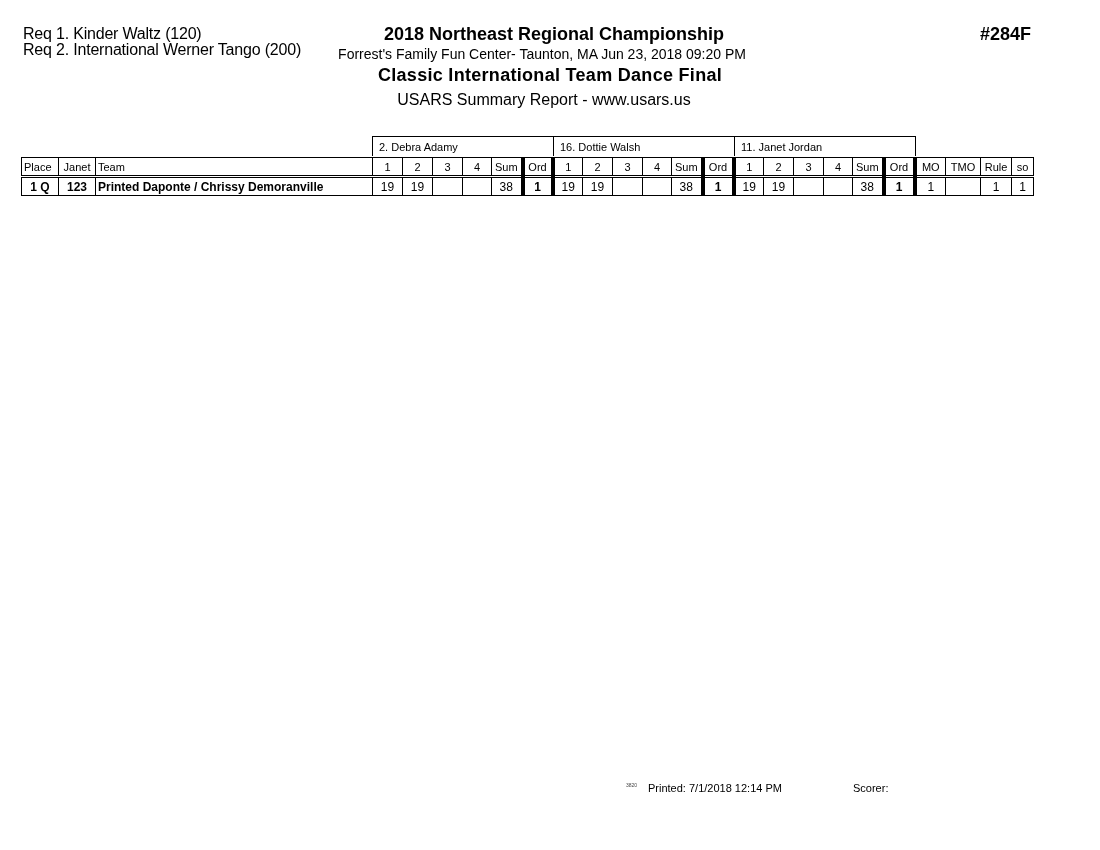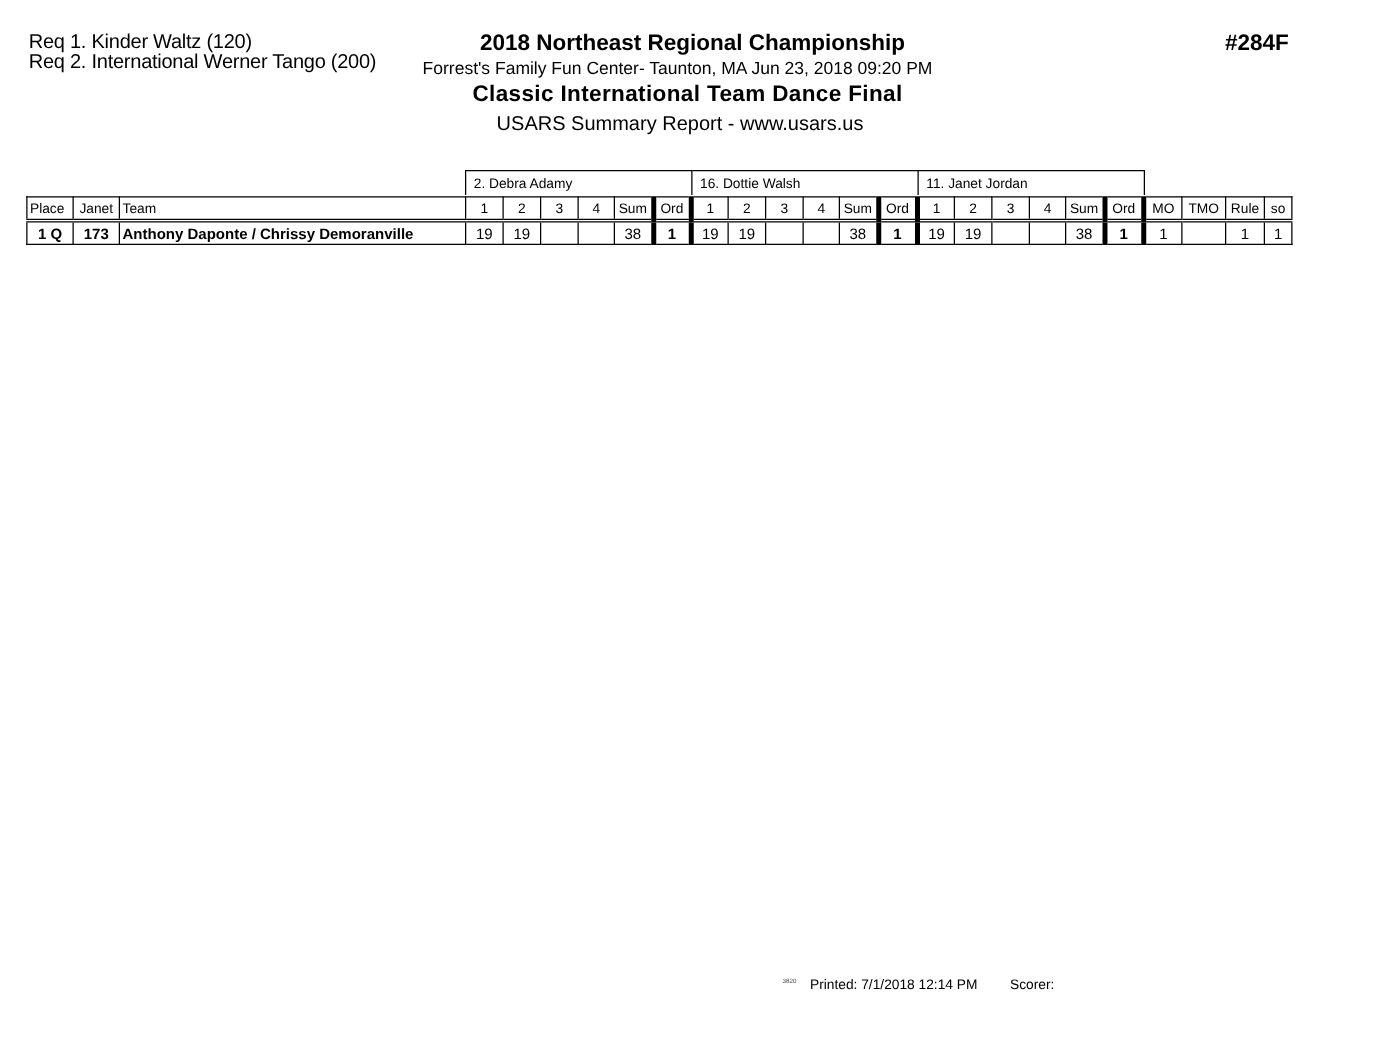--- a/index.html
+++ b/index.html
@@ -108,22 +108,22 @@
     <td>4</td>
     <td class="thick">Sum</td>
     <td class="thick">Ord</td>
     <td>MO</td>
     <td>TMO</td>
     <td>Rule</td>
     <td>so</td>
   </tr>
   <tr class="row">
     <td class="b">1 Q</td>
-    <td class="b">173</td>
-    <td class="l b">Anthony Daponte / Chrissy Demoranville</td>
+    <td class="b">123</td>
+    <td class="l b">Printed Daponte / Chrissy Demoranville</td>
     <td>19</td>
     <td>19</td>
     <td></td>
     <td></td>
     <td class="thick">38</td>
     <td class="thick ordv">1</td>
     <td>19</td>
     <td>19</td>
     <td></td>
     <td></td>
@@ -138,13 +138,13 @@
     <td>1</td>
     <td></td>
     <td>1</td>
     <td>1</td>
   </tr>
 </tbody>
   </table>
 
 <div class="abs tiny">3820</div>
 <div class="abs foot" style="left:648px;text-align:right;">Printed:  7/1/2018  12:14 PM</div>
-<div class="abs foot" style="left:808px;">Scorer:</div>
+<div class="abs foot" style="left:853px;">Scorer:</div>
 
 </body></html>

